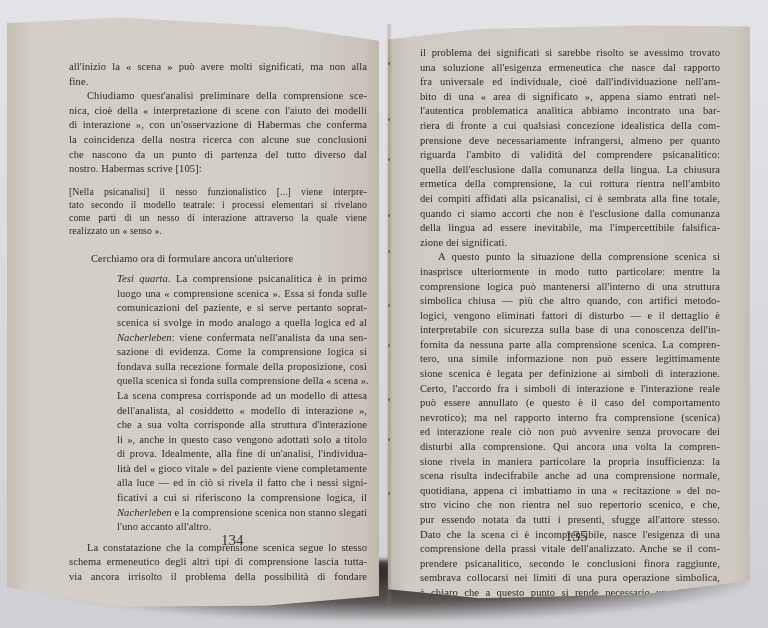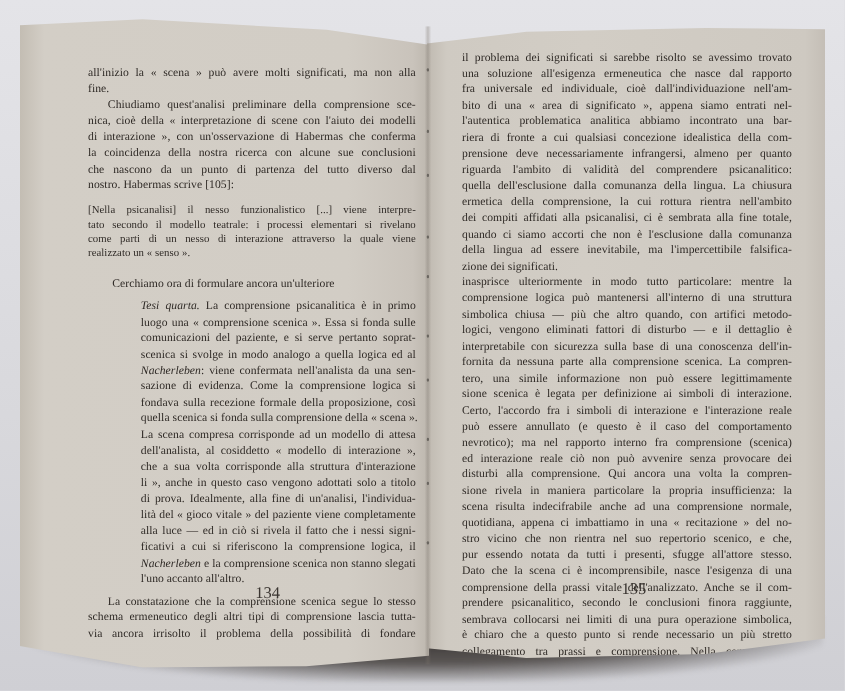--- a/index.html
+++ b/index.html
@@ -22,21 +22,21 @@
     }
     .page {
       position: absolute;
       background: #cfcac2;
       box-sizing: border-box;
       color: #2f2a26;
       overflow: hidden;
       padding-left: 32px;
     }
     .page.left {
-      left: 18px; top: 14px; width: 372px; height: 594px;
+      left: 7px; top: 14px; width: 372px; height: 594px;
       border-radius: 6px 0 0 10px;
       background: linear-gradient(90deg, #c3bdb3 0%, #d3cec6 6%, #d2cdc5 80%, #c9c3bb 96%, #bdb7ae 100%);
       clip-path: polygon(0 1.5%, 30% 0.6%, 75% 2.2%, 100% 4.5%, 100% 98%, 70% 99.6%, 30% 99.8%, 0 96.5%);
     }
     .page.right {
       left: 388px; top: 16px; width: 362px; height: 588px;
       border-radius: 0 4px 8px 0;
       background: linear-gradient(90deg, #bfb9b0 0%, #cfcac2 5%, #d2cdc5 40%, #cec9c1 95%, #c4beb6 100%);
       clip-path: polygon(0 4%, 25% 2.2%, 70% 1.6%, 100% 1.8%, 100% 96%, 70% 98.4%, 25% 99%, 0 97.5%);
     }
@@ -164,20 +164,21 @@
         <span class="line">riguarda l'ambito di validità del comprendere psicanalitico:</span>
         <span class="line">quella dell'esclusione dalla comunanza della lingua. La chiusura</span>
         <span class="line">ermetica della comprensione, la cui rottura rientra nell'ambito</span>
         <span class="line">dei compiti affidati alla psicanalisi, ci è sembrata alla fine totale,</span>
         <span class="line">quando ci siamo accorti che non è l'esclusione dalla comunanza</span>
         <span class="line">della lingua ad essere inevitabile, ma l'impercettibile falsifica-</span>
         <span class="line last">zione dei significati.</span>
       </div>
 
       <div>
+        <span class="line indent">A questo punto la situazione della comprensione scenica si</span>
         <span class="line">inasprisce ulteriormente in modo tutto particolare: mentre la</span>
         <span class="line">comprensione logica può mantenersi all'interno di una struttura</span>
         <span class="line">simbolica chiusa — più che altro quando, con artifici metodo-</span>
         <span class="line">logici, vengono eliminati fattori di disturbo — e il dettaglio è</span>
         <span class="line">interpretabile con sicurezza sulla base di una conoscenza dell'in-</span>
         <span class="line">fornita da nessuna parte alla comprensione scenica. La compren-</span>
         <span class="line">tero, una simile informazione non può essere legittimamente</span>
         <span class="line">sione scenica è legata per definizione ai simboli di interazione.</span>
         <span class="line">Certo, l'accordo fra i simboli di interazione e l'interazione reale</span>
         <span class="line">può essere annullato (e questo è il caso del comportamento</span>

